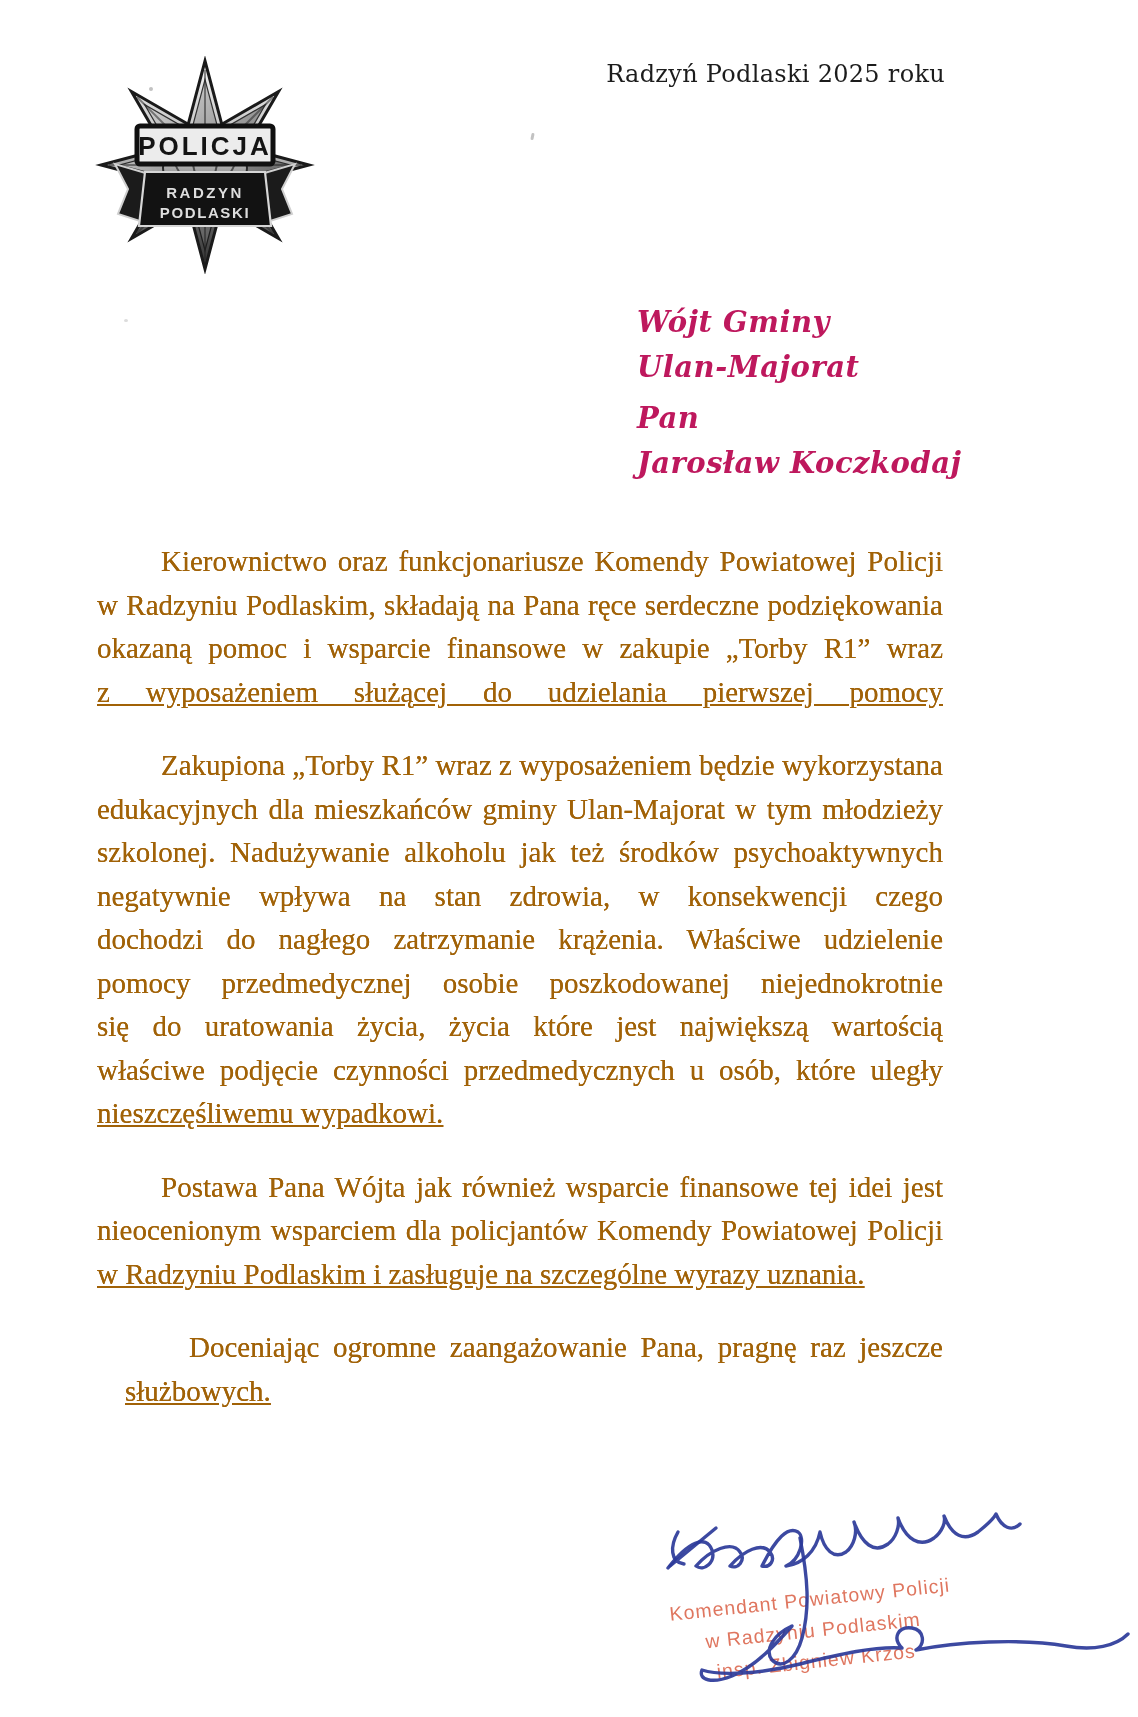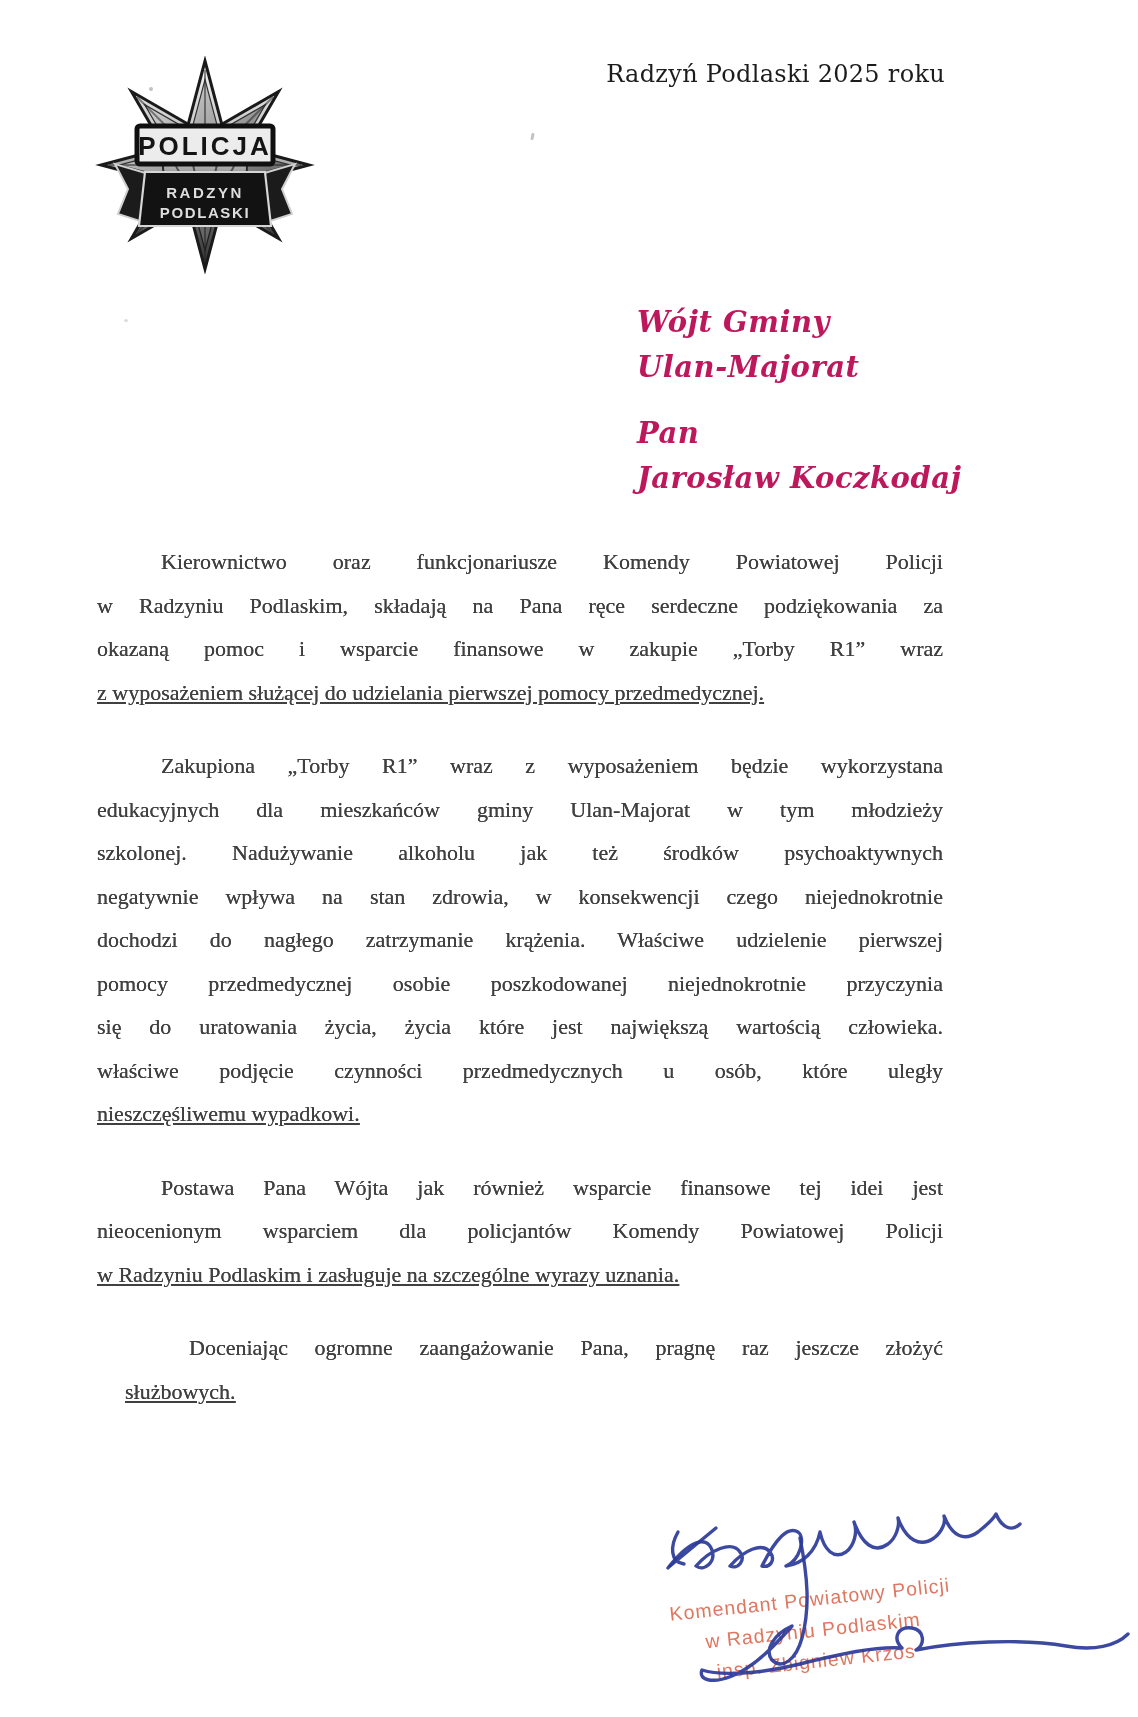--- a/index.html
+++ b/index.html
@@ -37,32 +37,32 @@
     left: 637px;
     top: 300px;
     font-family: "DejaVu Serif", serif;
     font-weight: bold;
     font-style: italic;
     font-size: 29px;
     line-height: 45px;
     letter-spacing: 0.5px;
     color: #be185d;
   }
-  .recipient .group2 { margin-top: 21px; }
+  .recipient .group2 { margin-top: 6px; }
   .recipient div { white-space: nowrap; }
 
   
   .letter-body {
     position: absolute;
     left: 97px;
     top: 540px;
     width: 846px;
-    font-size: 22px;
+    font-size: 29px;
     line-height: 43.5px;
-    color: #404040;
+    color: #a16207;
     text-shadow: 0 0 0.4px currentColor;
   }
   .para { margin: 0 0 30px 0; }
   .para:last-child { margin-bottom: 0; margin-left: 28px; }
   .line {
     text-align: justify;
     text-align-last: justify;
     height: 43.5px;
     overflow: hidden;
   }

